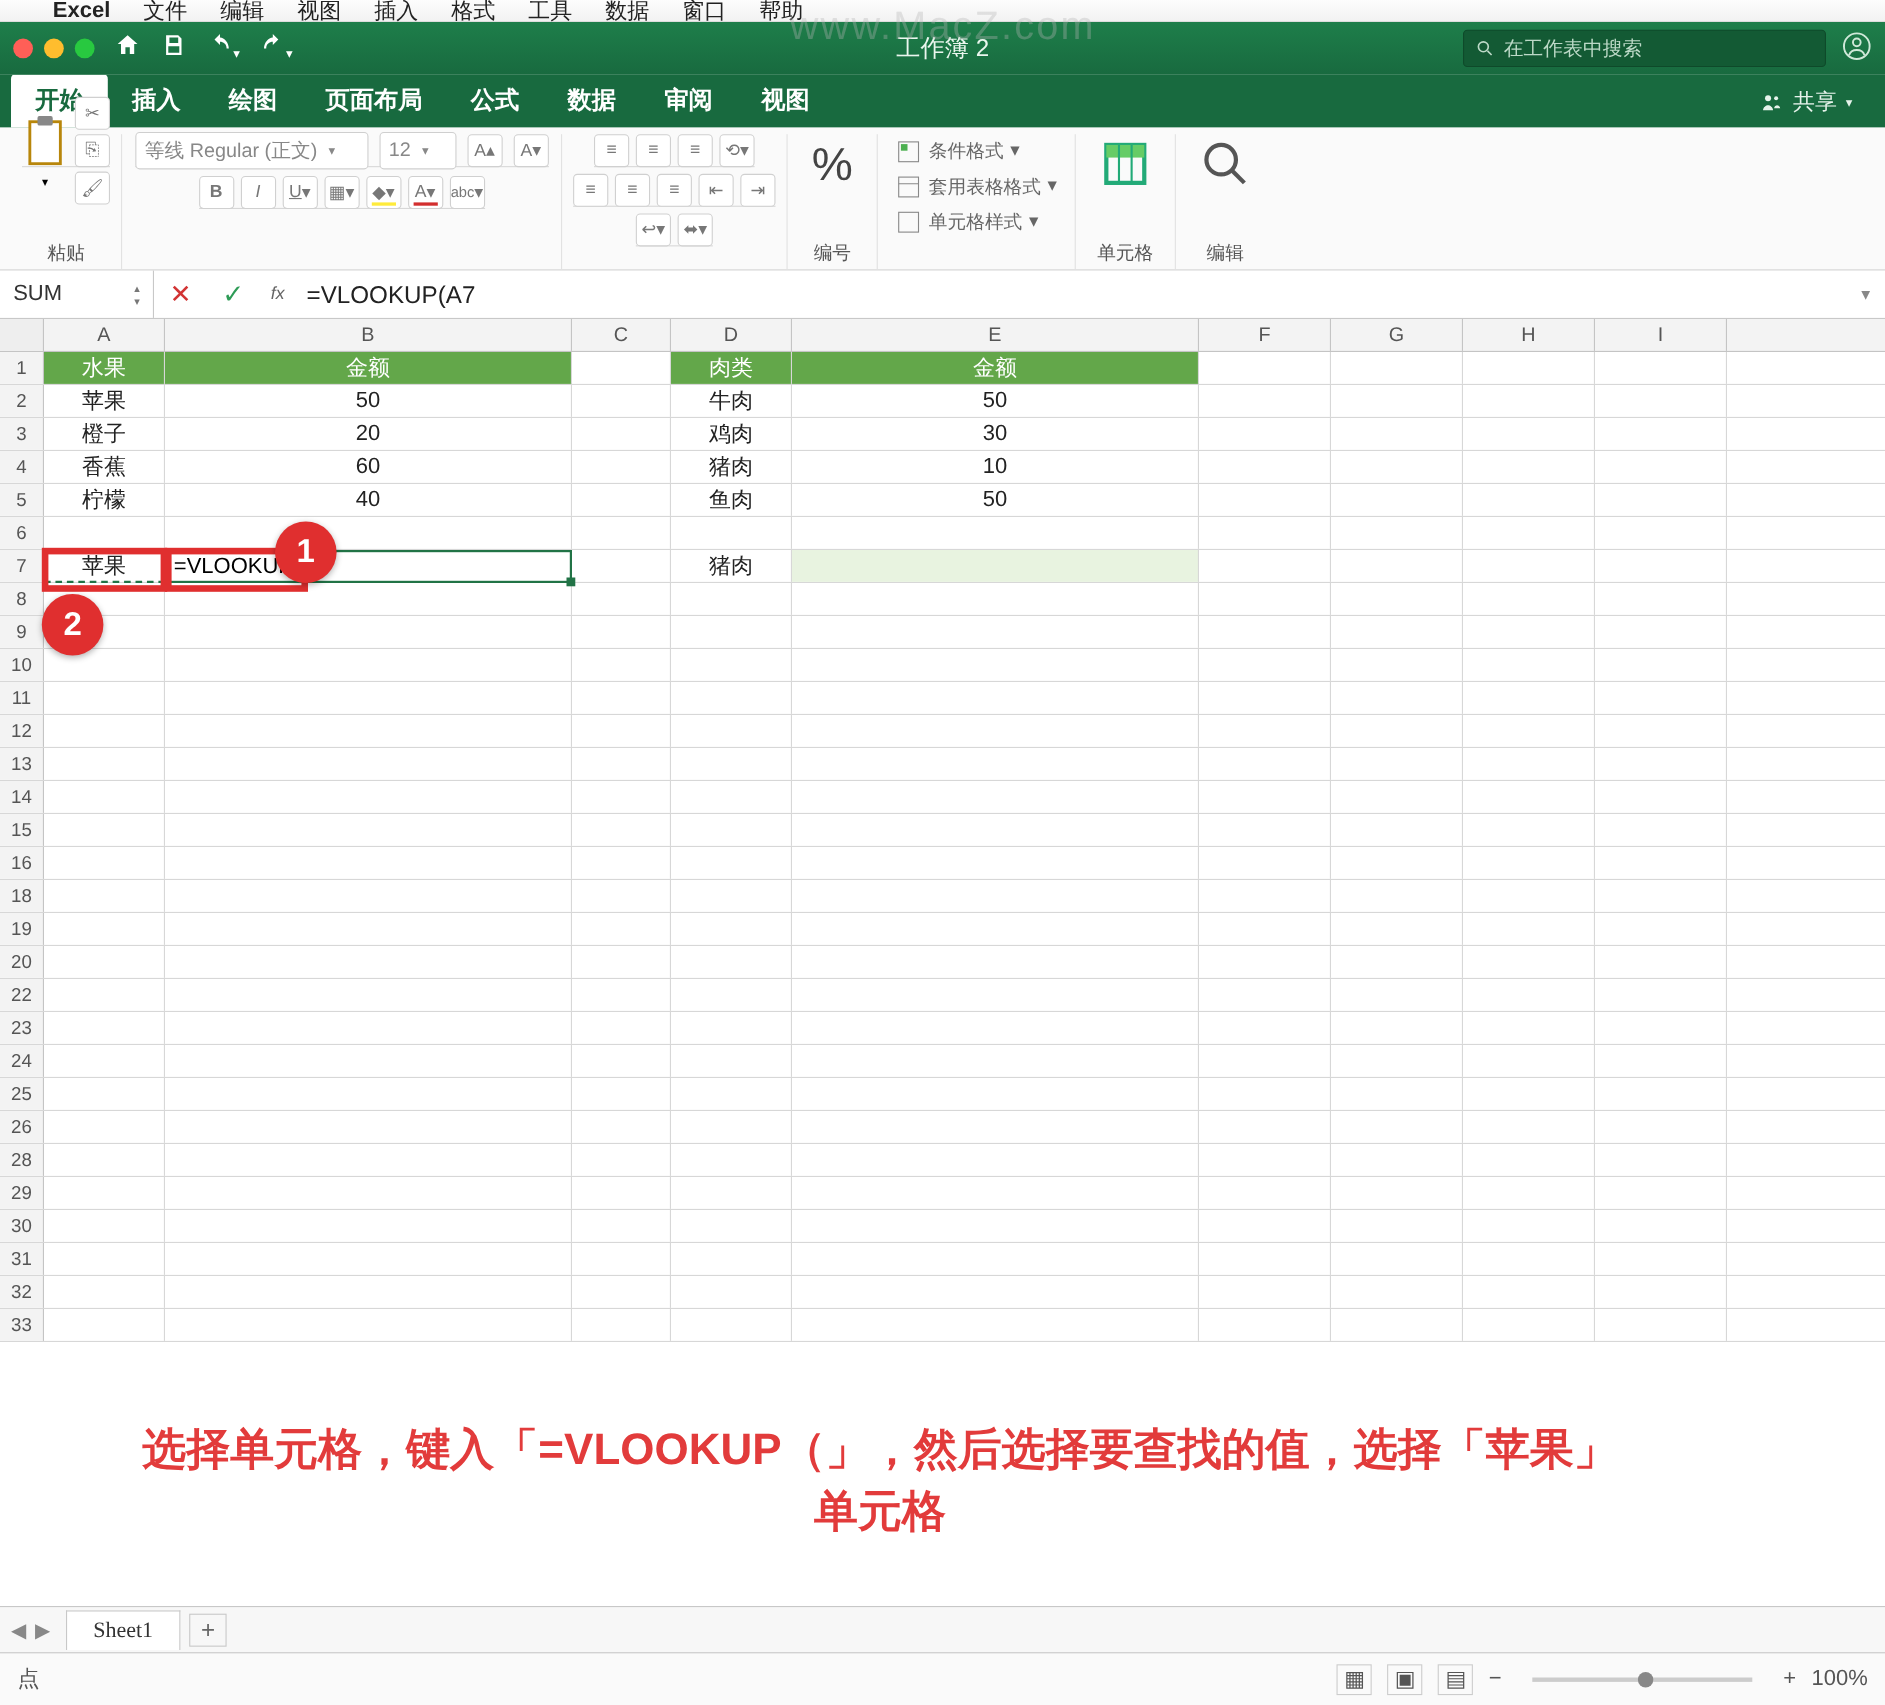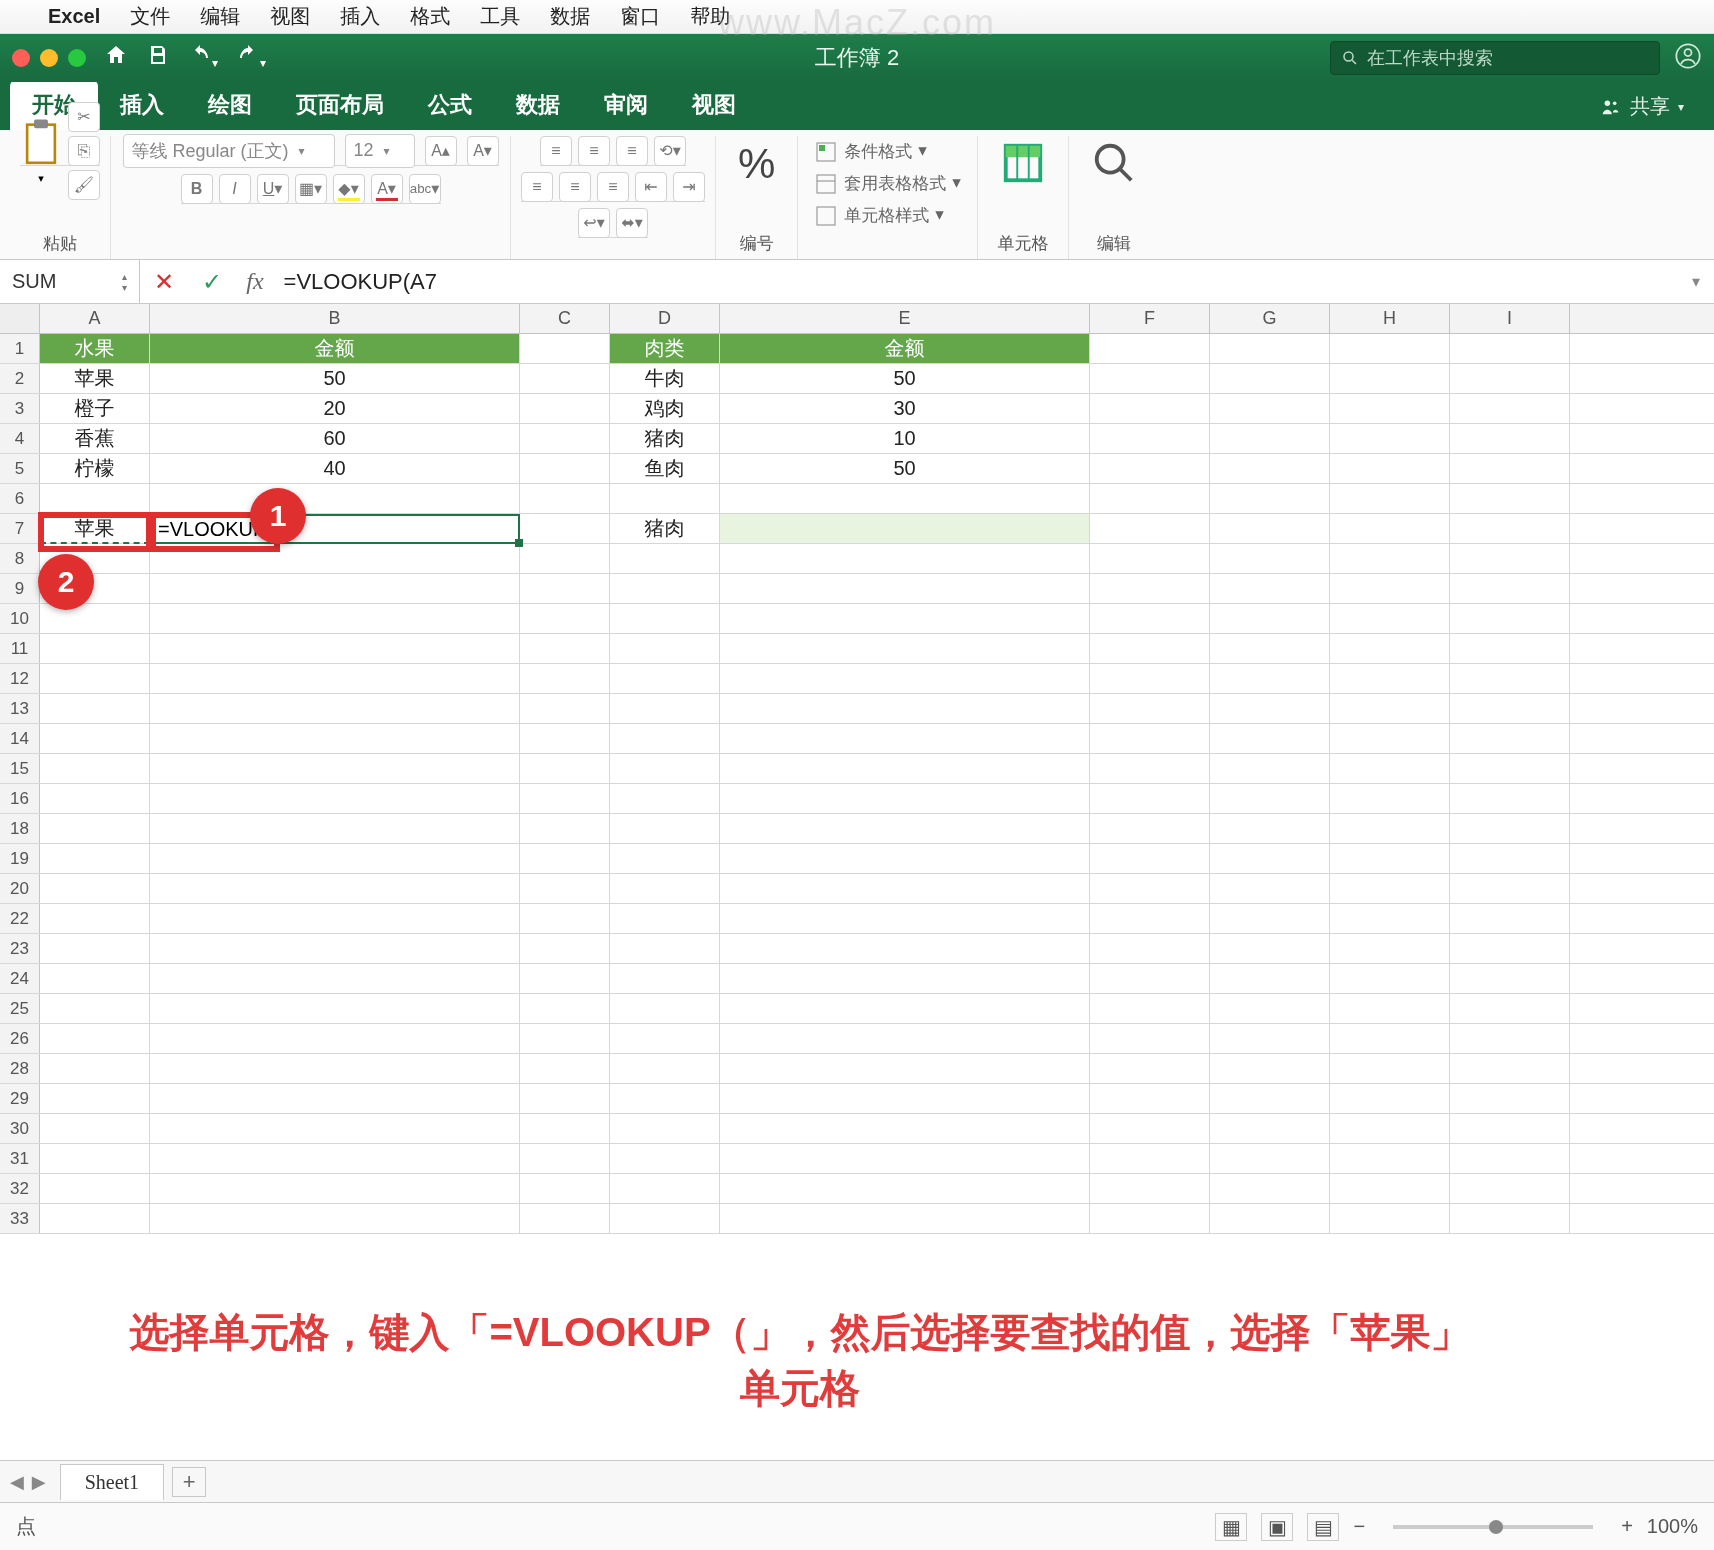--- a/index.html
+++ b/index.html
@@ -1,19 +1,19 @@
 <!DOCTYPE html>
 <html><head>
 <meta charset="utf-8">
 <style>
 * { margin: 0; padding: 0; box-sizing: border-box; font-family: -apple-system, "Helvetica Neue", Arial, sans-serif; }
 body { background: #fff; width: 1714px; height: 1550px; overflow: hidden; position: relative; user-select: none; }
 
 
-.mac-menubar { height: 34px; background: linear-gradient(#fdfdfd,#f2f2f2); display: flex; align-items: center; padding: 0 18px; font-size: 20px; color: #222; gap: 30px; border-bottom: 1px solid #ddd; }
+.mac-menubar { height: 20px; background: linear-gradient(#fdfdfd,#f2f2f2); display: flex; align-items: center; padding: 0 18px; font-size: 20px; color: #222; gap: 30px; border-bottom: 1px solid #ddd; }
 .mac-menubar .apple { font-size: 22px; }
 .mac-menubar .appname { font-weight: 700; }
 
 
 .titlebar { height: 48px; background: linear-gradient(#1e7e4a,#186a3f); display: flex; align-items: center; padding: 0 12px; color: #fff; position: relative; }
 .traffic { display: flex; gap: 10px; margin-right: 18px; }
 .traffic span { width: 18px; height: 18px; border-radius: 50%; display: inline-block; }
 .tl-close { background: #ff5f57; } .tl-min { background: #ffbd2e; } .tl-max { background: #28c940; }
 .titlebar .qa { display: flex; gap: 18px; align-items: center; font-size: 22px; }
 .titlebar .qa svg { width: 24px; height: 24px; fill: #fff; }
@@ -44,21 +44,21 @@
 .bigicon svg { width: 46px; height: 46px; }
 .sidebtn { display: flex; gap: 6px; font-size: 17px; color: #666; padding: 4px 6px; }
 .sidebtn svg { width: 24px; height: 24px; }
 
 
 .fbar { height: 44px; border-bottom: 1px solid #c8c8c8; display: flex; align-items: center; background: #fff; }
 .namebox { width: 140px; height: 100%; border-right: 1px solid #c8c8c8; display: flex; align-items: center; padding: 0 12px; font-size: 20px; color: #333; position: relative; }
 .namebox .spin { margin-left: auto; display: flex; flex-direction: column; font-size: 10px; color: #777; }
 .fbar .fx-cancel { color: #d23434; font-size: 24px; padding: 0 14px; }
 .fbar .fx-enter { color: #2e9c57; font-size: 24px; padding: 0 14px; }
-.fbar .fx { font-style: italic; font-size: 24px; color: #666; padding: 0 10px; font-family: Liberation Serif, serif; }
+.fbar .fx { font-style: italic; font-size: 16px; color: #666; padding: 0 10px; }
 .fbar .formula { flex: 1; font-size: 22px; padding: 0 10px; color: #222; }
 .fbar .expand { padding: 0 14px; color: #888; }
 
 
 .grid-wrap { position: relative; }
 .col-headers { display: flex; height: 30px; background: #f3f3f3; border-bottom: 1px solid #c4c4c4; }
 .corner { width: 40px; border-right: 1px solid #c4c4c4; background: #eee; }
 .colh { border-right: 1px solid #c4c4c4; display: flex; align-items: center; justify-content: center; font-size: 18px; color: #555; }
 .colA{width:110px}.colB{width:370px}.colC{width:90px}.colD{width:110px}.colE{width:370px}.colF{width:120px}.colG{width:120px}.colH{width:120px}.colI{width:120px}
 

